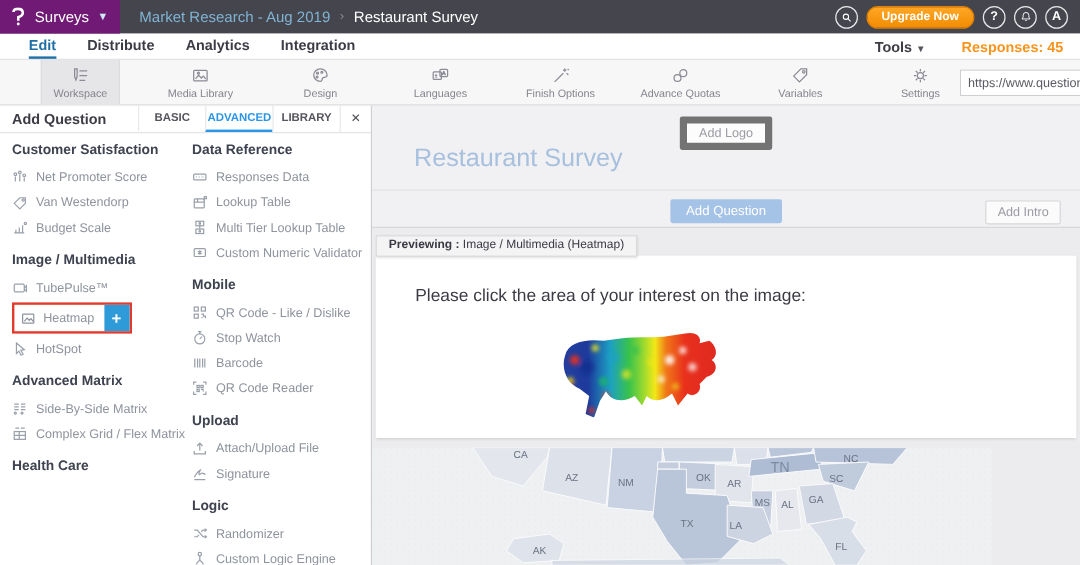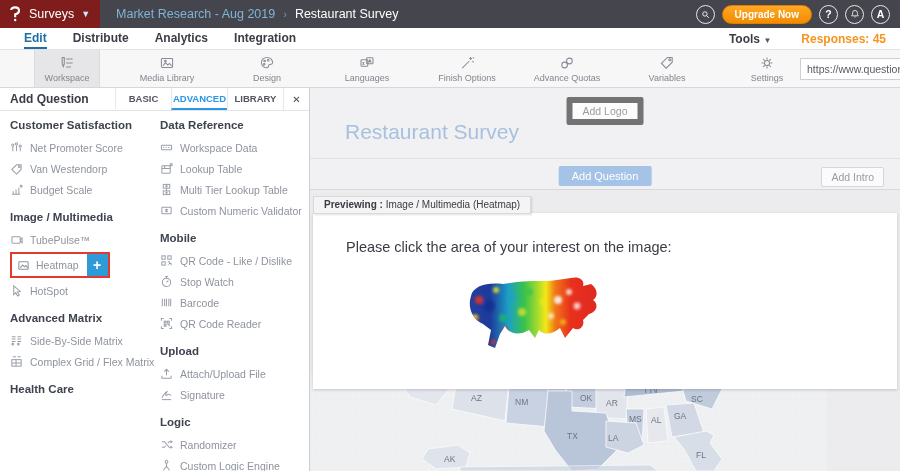--- a/index.html
+++ b/index.html
@@ -1,21 +1,21 @@
 <!DOCTYPE html>
 <html><head>
 <meta charset="utf-8">
 <style>
   *{margin:0;padding:0;box-sizing:border-box;}
   html,body{width:900px;height:471px;overflow:hidden;background:#ebebed;
     font-family:"Liberation Sans","DejaVu Sans",sans-serif;}
   svg{display:block;}
   
   .topbar{height:28px;background:#45454d;display:flex;align-items:center;color:#fff;}
-  .brand{height:28px;background:#7f1d1d;display:flex;align-items:center;padding:0 10px 0 8px;gap:7px;}
+  .brand{height:28px;background:#701a75;display:flex;align-items:center;padding:0 10px 0 8px;gap:7px;}
   .brand-p{width:14px;height:16px;}
   .brand-name{font-size:12.5px;color:#fff;}
   .brand-caret{font-size:9px;color:#cfe8f8;}
   .crumbs{display:flex;align-items:center;gap:8px;margin-left:16px;font-size:12.5px;}
   .crumb-folder{color:#7fb4d4;}
   .crumb-sep{color:#8b8b93;font-size:11px;}
   .crumb-current{color:#ffffff;}
   .top-right{margin-left:auto;display:flex;align-items:center;gap:7px;margin-right:10px;}
   .circle-btn{width:19px;height:19px;border:1.4px solid #e8e8ea;border-radius:50%;display:flex;
     align-items:center;justify-content:center;font-size:10.5px;font-weight:bold;color:#fff;}
@@ -87,21 +87,21 @@
   .survey-title{position:absolute;left:35px;top:32px;font-size:21px;color:#a7c0de;font-weight:normal;}
   .head-divider{position:absolute;left:0;right:0;top:70px;border-top:1px solid #e1e1e3;}
   .add-question{position:absolute;left:50%;top:78px;transform:translateX(-50%);background:#a4c3e6;
     color:#fff;font-size:11px;padding:4px 13px;border-radius:2px;cursor:pointer;}
   .add-intro{position:absolute;right:16px;top:79px;background:#fbfbfc;border:1px solid #d6d6d8;
     border-radius:2px;font-size:10.5px;color:#9b9ba3;padding:3px 9px;cursor:pointer;}
   .previewing-tab{display:inline-block;margin:6px 0 0 3px;background:#f4f4f5;
     border:1px solid #d9d9db;padding:2px 10px 3px 10px;font-size:10px;color:#3a3a44;
     box-shadow:1px 1px 2px rgba(0,0,0,.12);position:relative;z-index:2;}
   .previewing-tab b{font-weight:bold;}
-  .qcard{margin-left:3px;width:584px;height:176px;background:#fff;
+  .qcard{margin-left:3px;width:584px;height:152px;background:#fff;
     box-shadow:0 1px 3px rgba(0,0,0,.18);position:relative;z-index:1;margin-top:-1px;}
   .qtext{padding:26px 0 0 33px;font-size:14.5px;color:#3b3b45;}
   .heatmap-wrap{margin:17px 0 0 146px;width:155px;height:85px;cursor:pointer;}
   .map-region{position:absolute;left:0;bottom:0;width:590px;height:98px;display:flex;}
   .usmap{width:517px;height:98px;cursor:pointer;}
   .map-filler{flex:1;background:#ececee;}
   .maplabel{font-size:8.5px;fill:#6b7485;font-family:"Liberation Sans",sans-serif;}
   .maplabel.big{font-size:12px;fill:#7d89a0;}
 </style>
 </head>
@@ -462,21 +462,21 @@
             <div class="psec-title">Health Care</div>
           </div>
         </div>
         <div class="pcol pcol-2">
           <div class="psection">
             <div class="psec-title">Data Reference</div>
             <div class="qitem">
               <svg>
                 <use href="#ic-refdata"></use>
               </svg>
-              <span class="qlabel">Workspace Data</span>
+              <span class="qlabel">Responses Data</span>
             </div>
             <div class="qitem">
               <svg>
                 <use href="#ic-lookup"></use>
               </svg>
               <span class="qlabel">Lookup Table</span>
             </div>
             <div class="qitem">
               <svg>
                 <use href="#ic-multitier"></use>

